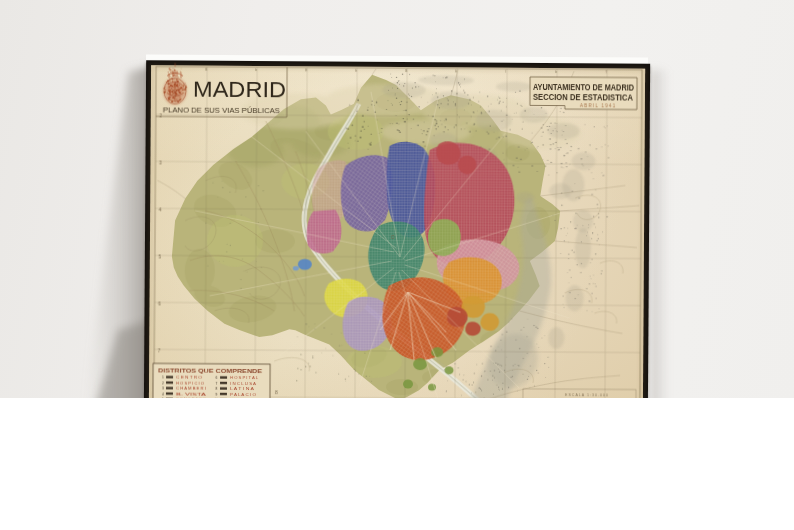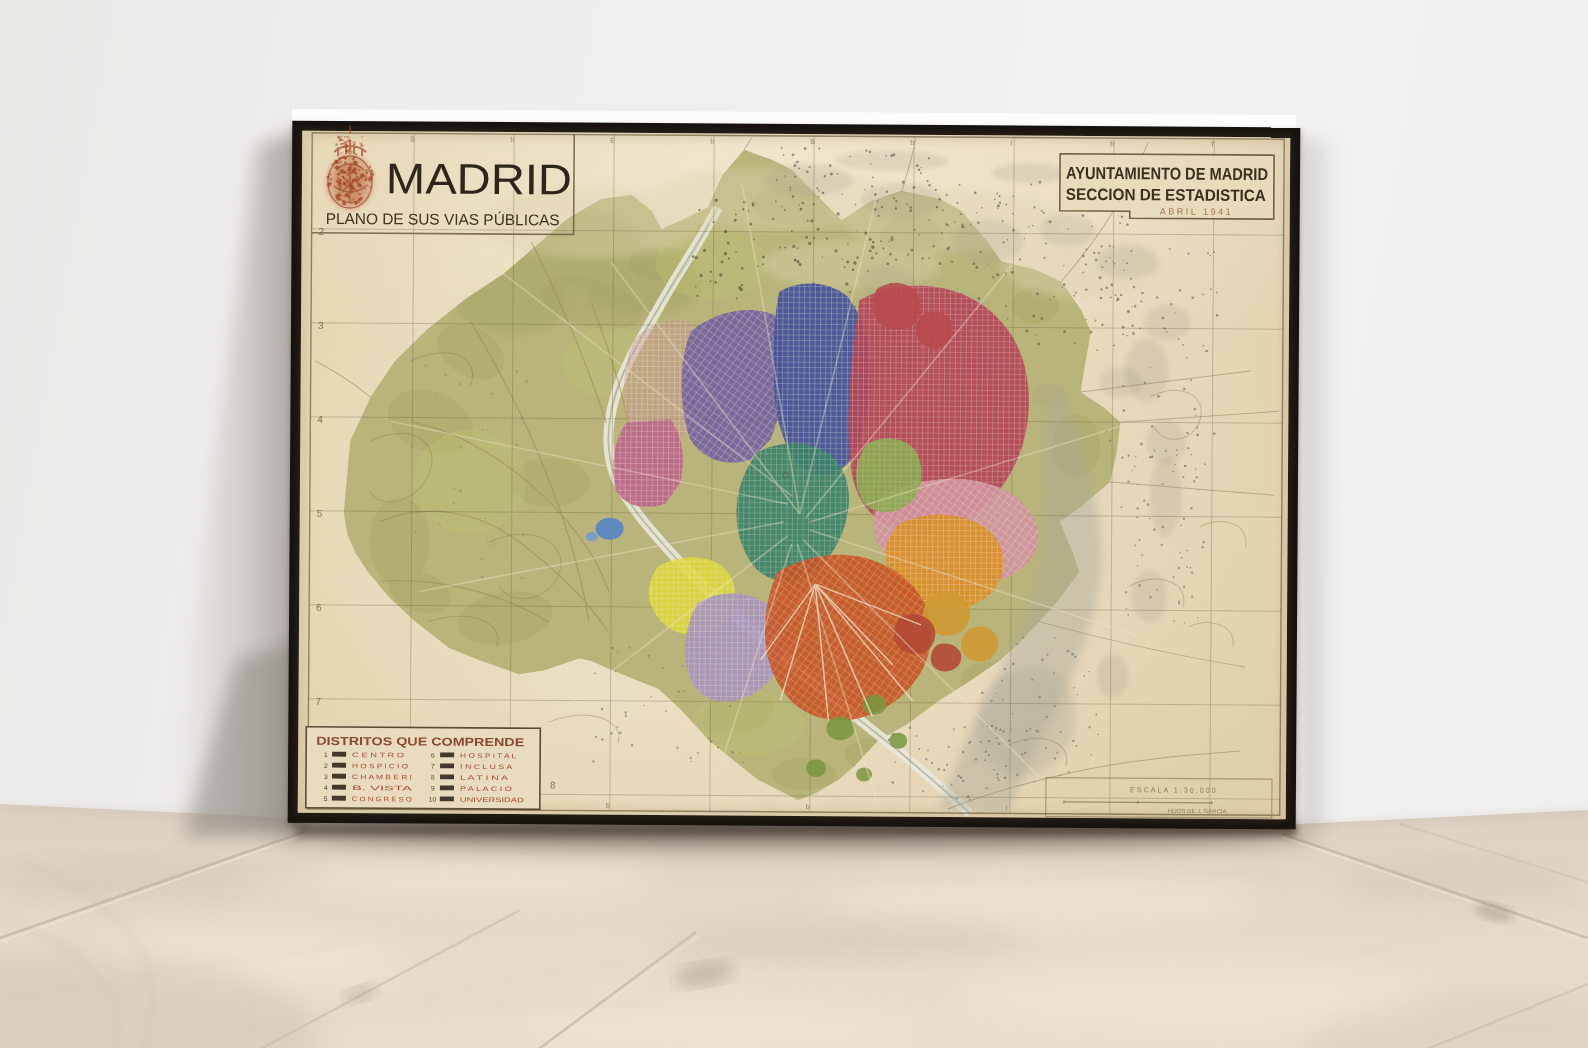--- a/index.html
+++ b/index.html
@@ -1,16 +1,16 @@
 <!DOCTYPE html>
 <html><head>
 <meta charset="utf-8">
 <style>
 html,body{margin:0;padding:0}
-.scene{position:relative;width:794px;height:524px;overflow:hidden;
+.scene{position:relative;width:794px;height:398px;overflow:hidden;
   background:#f0eeec;font-family:"Liberation Sans",sans-serif}
 </style>
 </head>
 <body>
 <div class="scene">
 
 <div style="position:absolute;left:0;top:0;width:794px;height:420px;
   background:linear-gradient(100deg,#eae8e5 0%,#f0eeec 30%,#f2f1ef 70%,#f0efed 100%)"></div>
 
 <svg style="position:absolute;left:0;top:0" width="794" height="530" viewBox="0 0 794 530">

